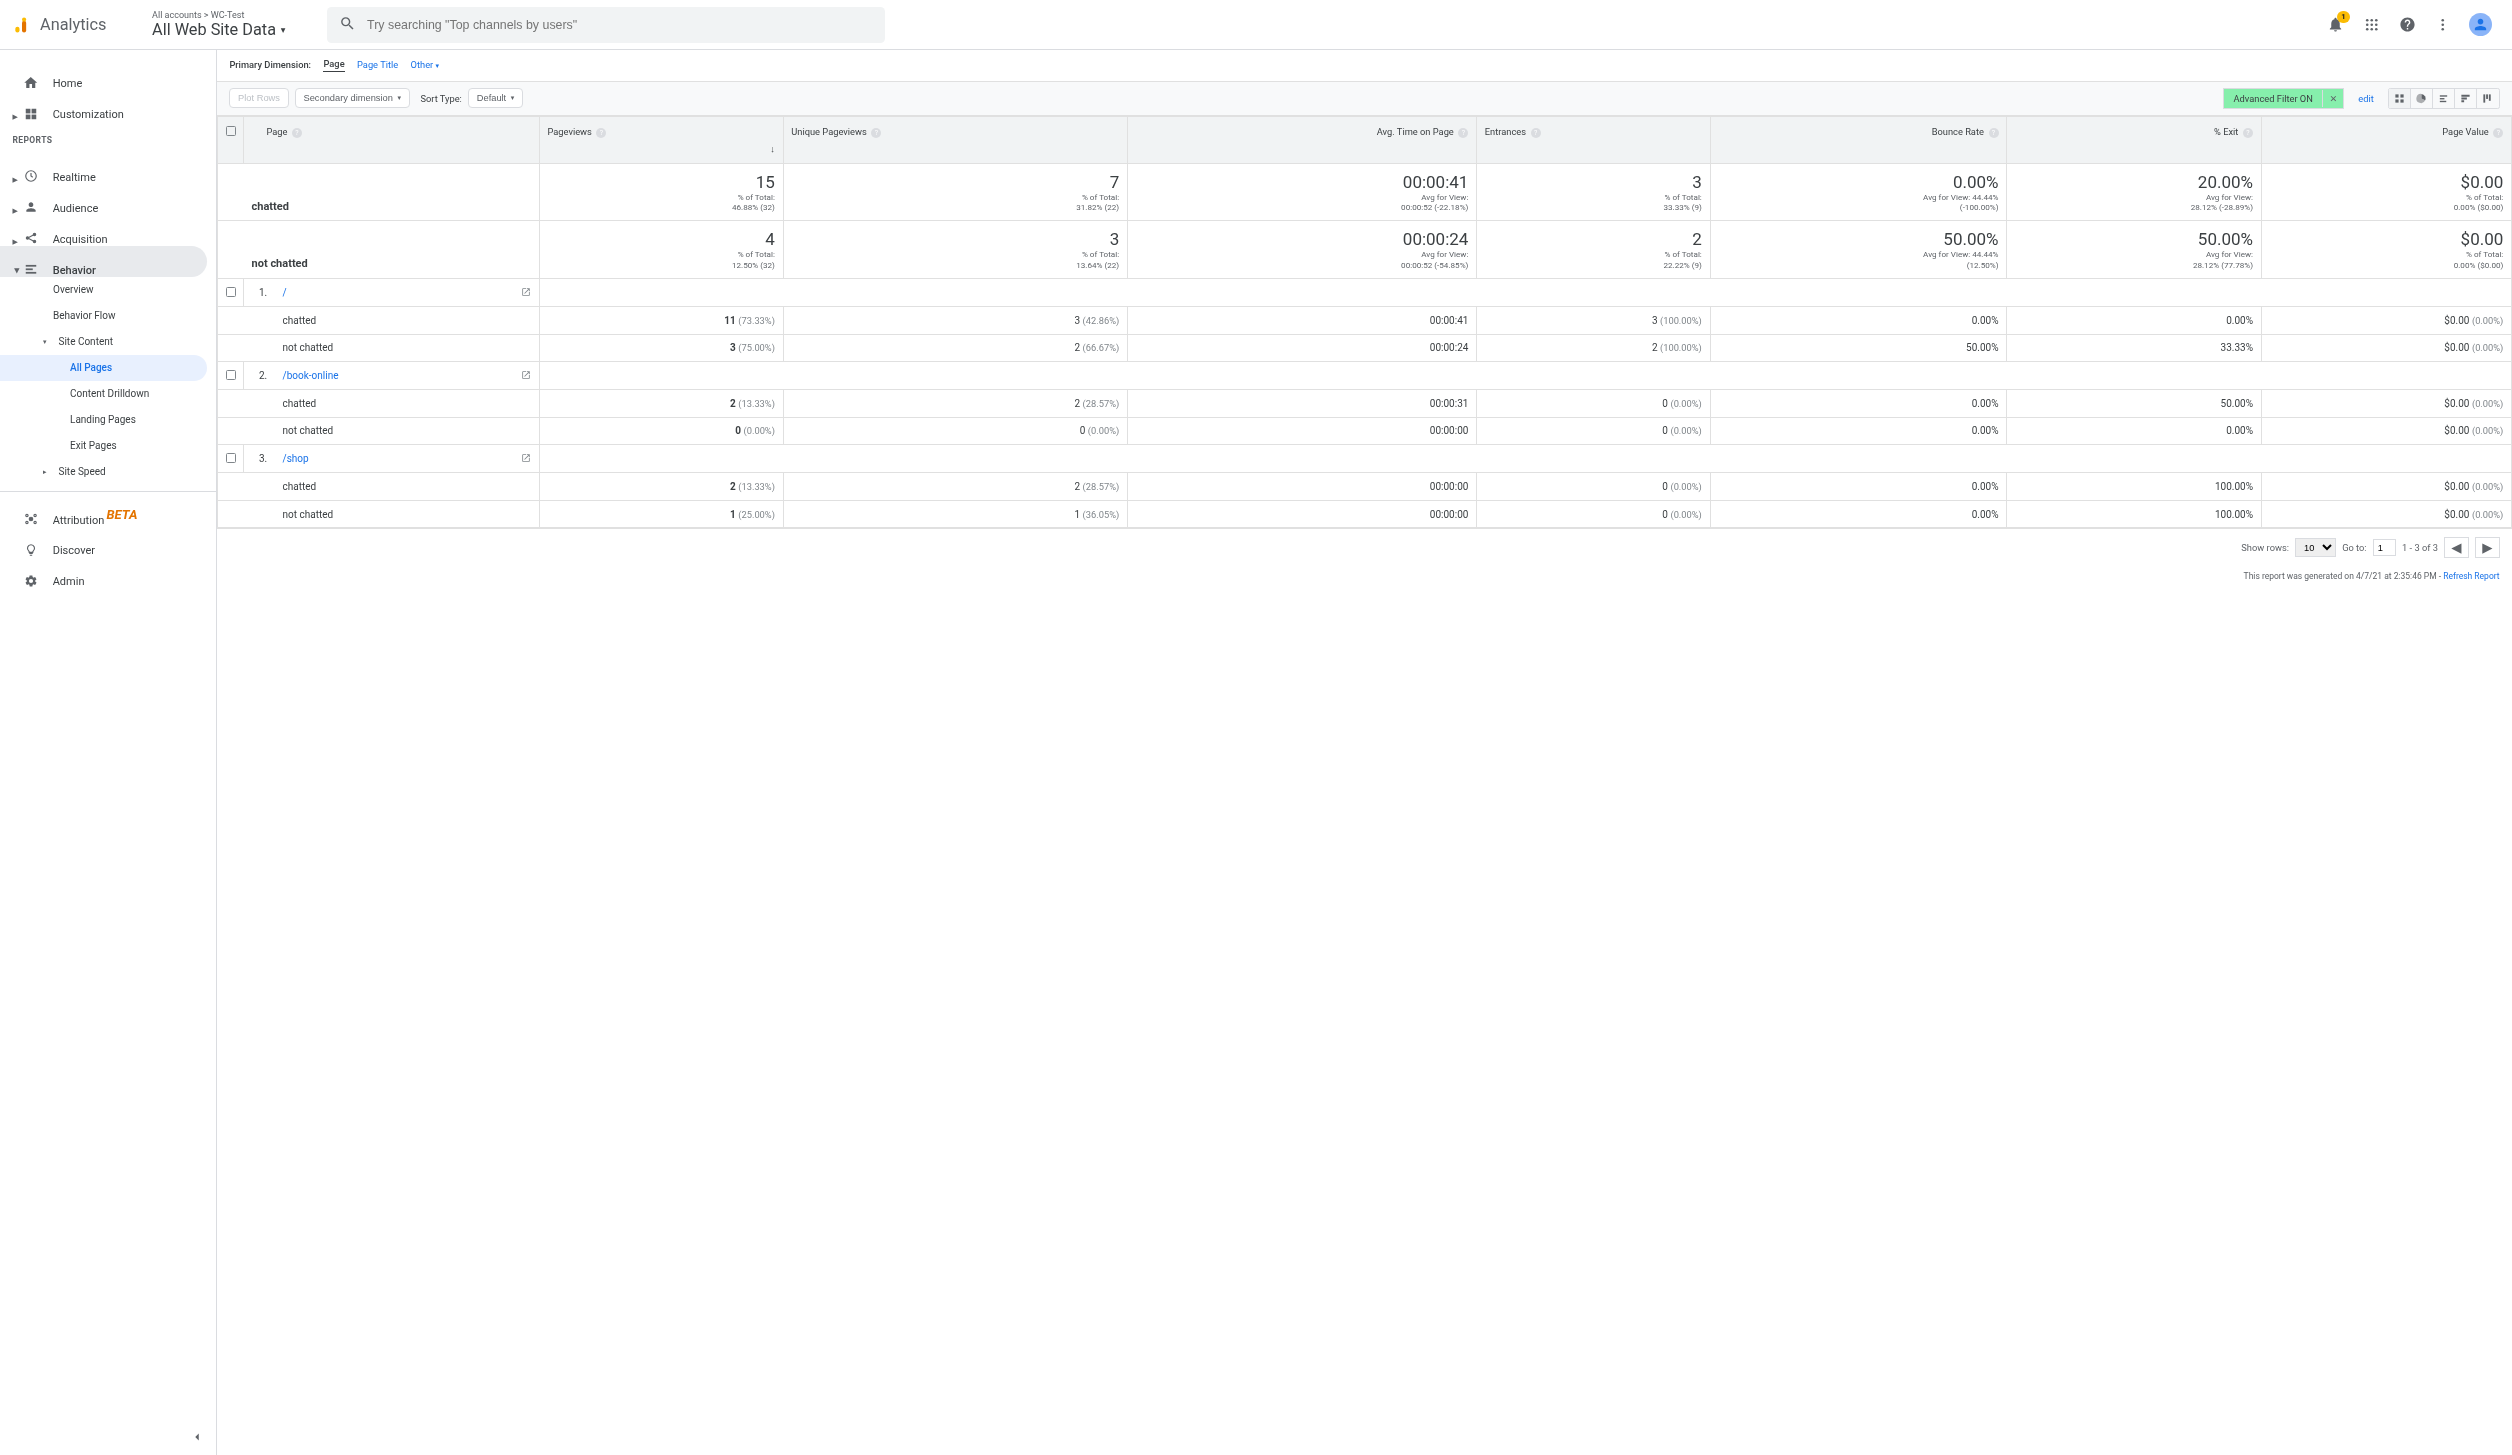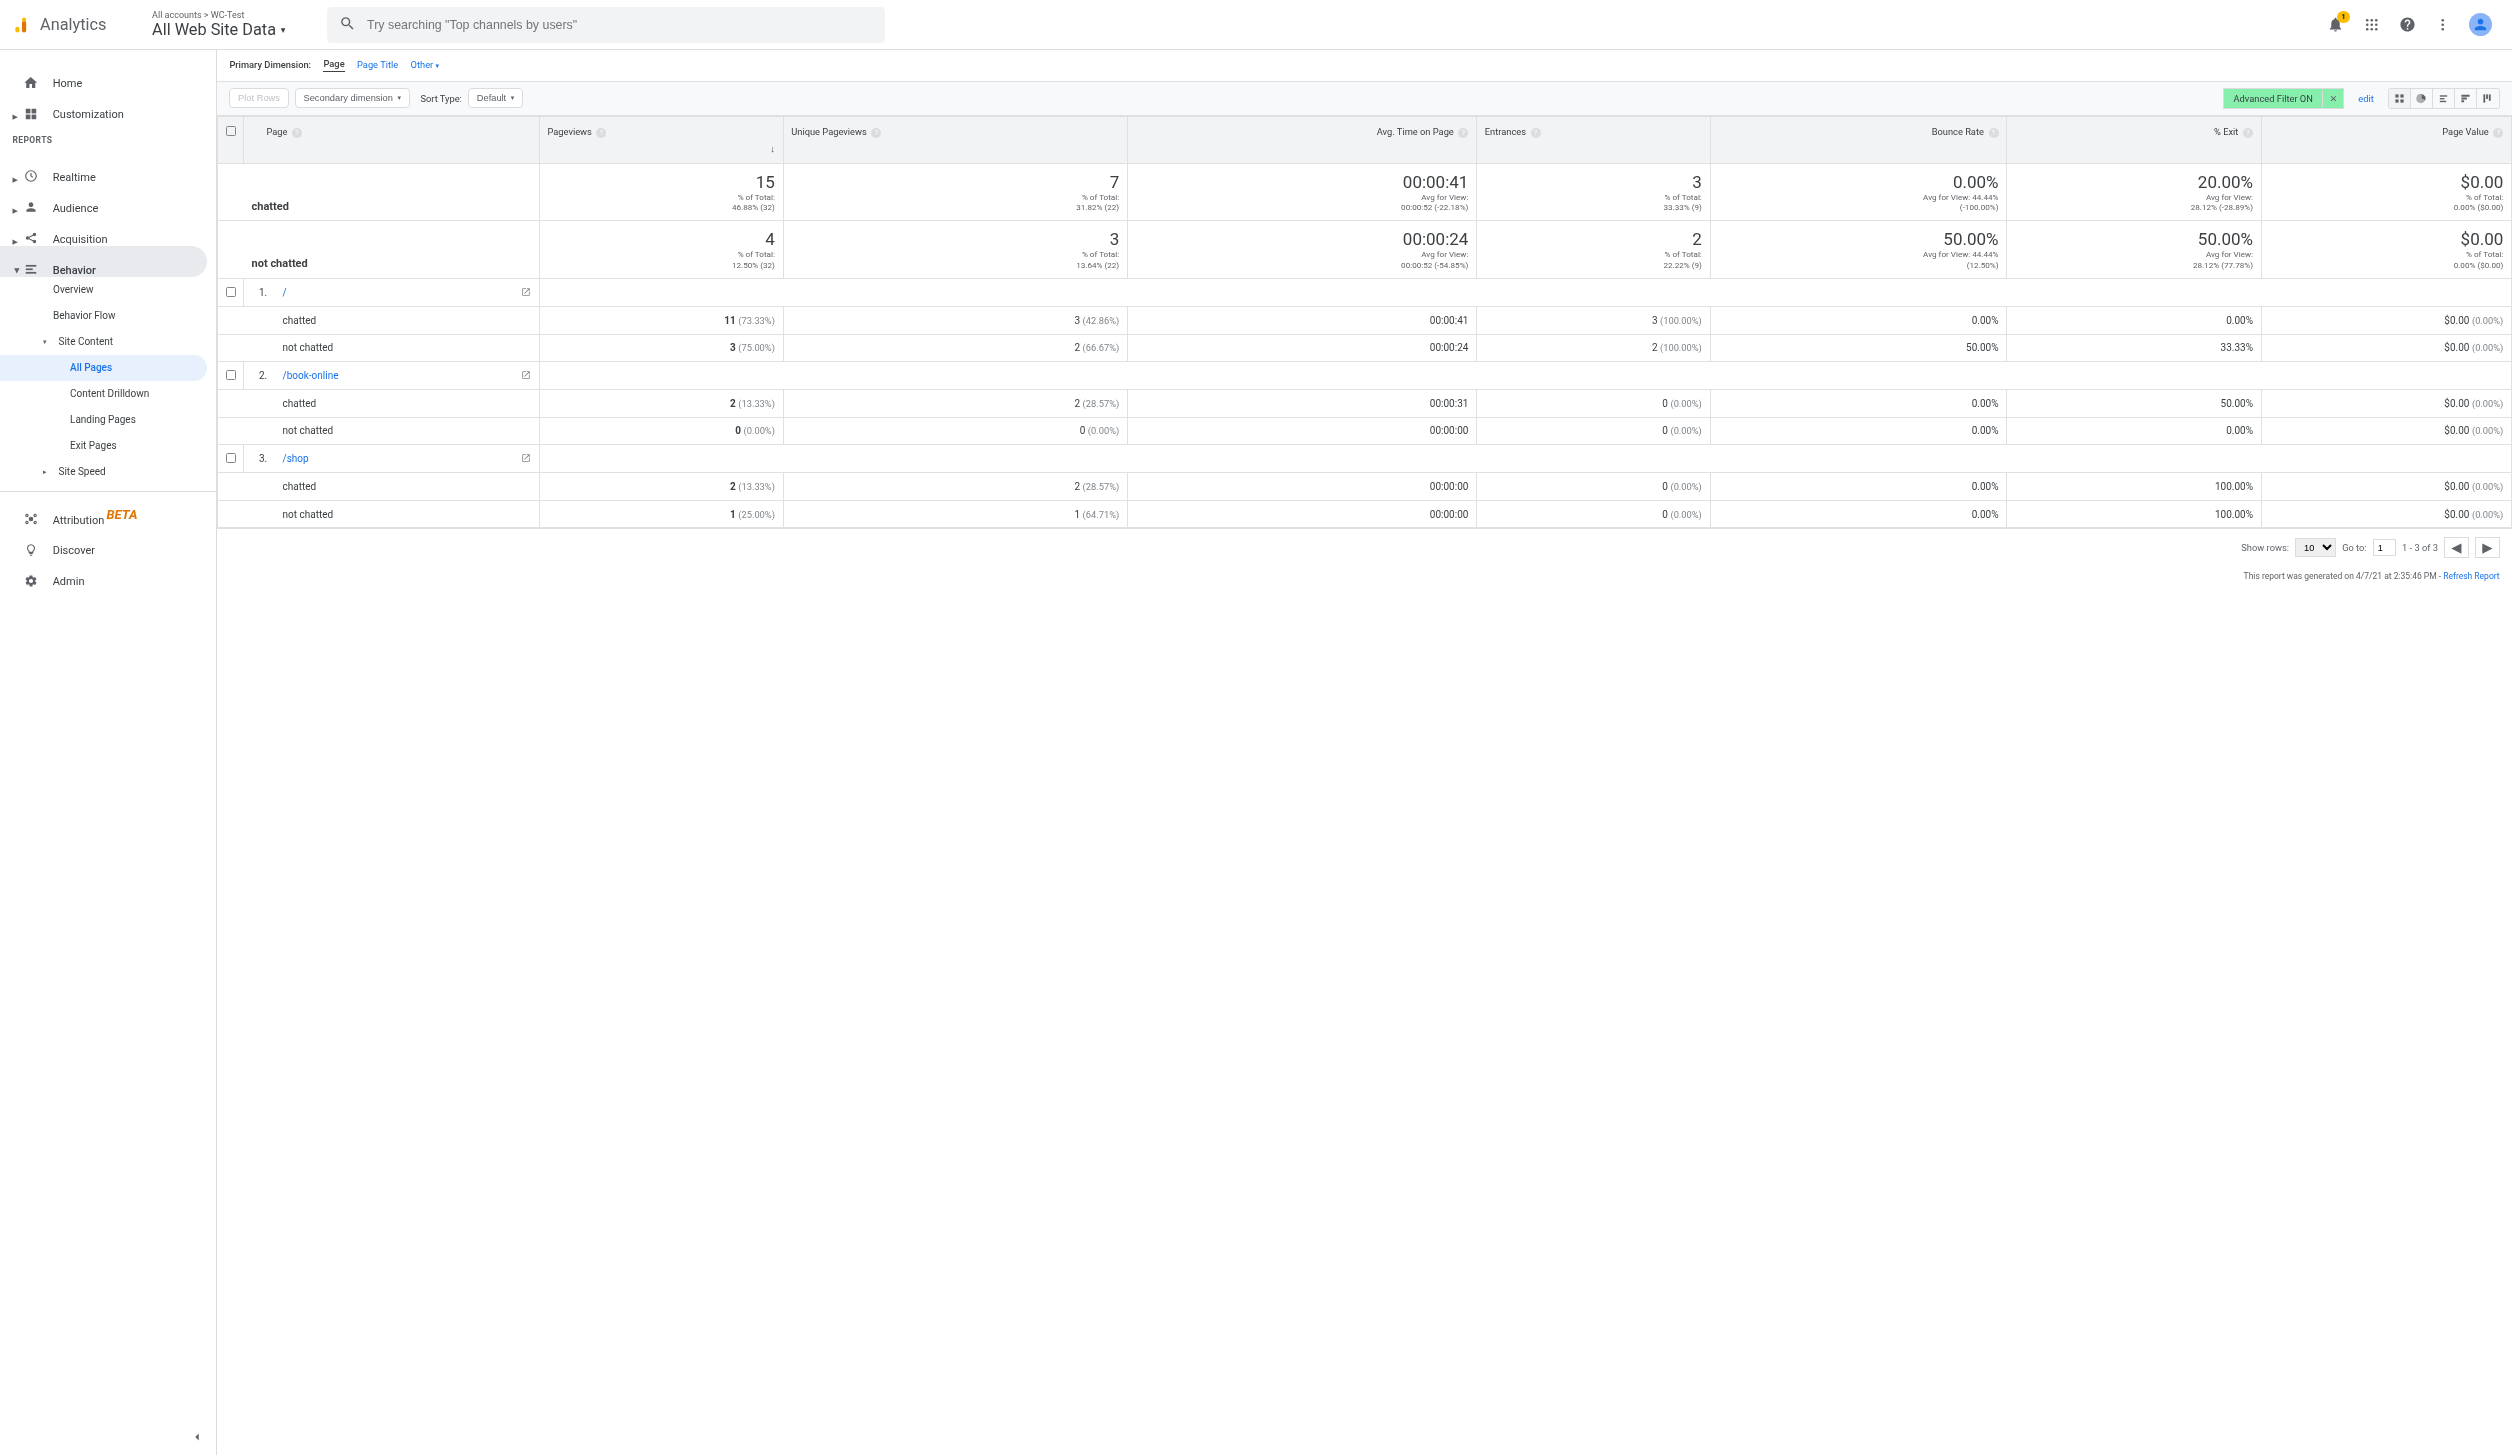--- a/index.html
+++ b/index.html
@@ -505,21 +505,21 @@
       <td>0 <span class="pct">(0.00%)</span></td>
       <td>0.00%</td>
       <td>100.00%</td>
       <td>$0.00 <span class="pct">(0.00%)</span></td>
     </tr>
           <tr>
       <td class="cb-cell" style="border-right:none;"></td>
             <td style="border-left:none;border-right:none;"></td>
       <td class="txt" style="border-left:none;">not chatted</td>
       <td><b>1</b> <span class="pct">(25.00%)</span></td>
-      <td>1 <span class="pct">(64.71%)</span></td>
+      <td>1 <span class="pct">(36.05%)</span></td>
       <td>00:00:00</td>
       <td>0 <span class="pct">(0.00%)</span></td>
       <td>0.00%</td>
       <td>100.00%</td>
       <td>$0.00 <span class="pct">(0.00%)</span></td>
     </tr>
         </tbody>
     </table>
 
     <div class="pager">

